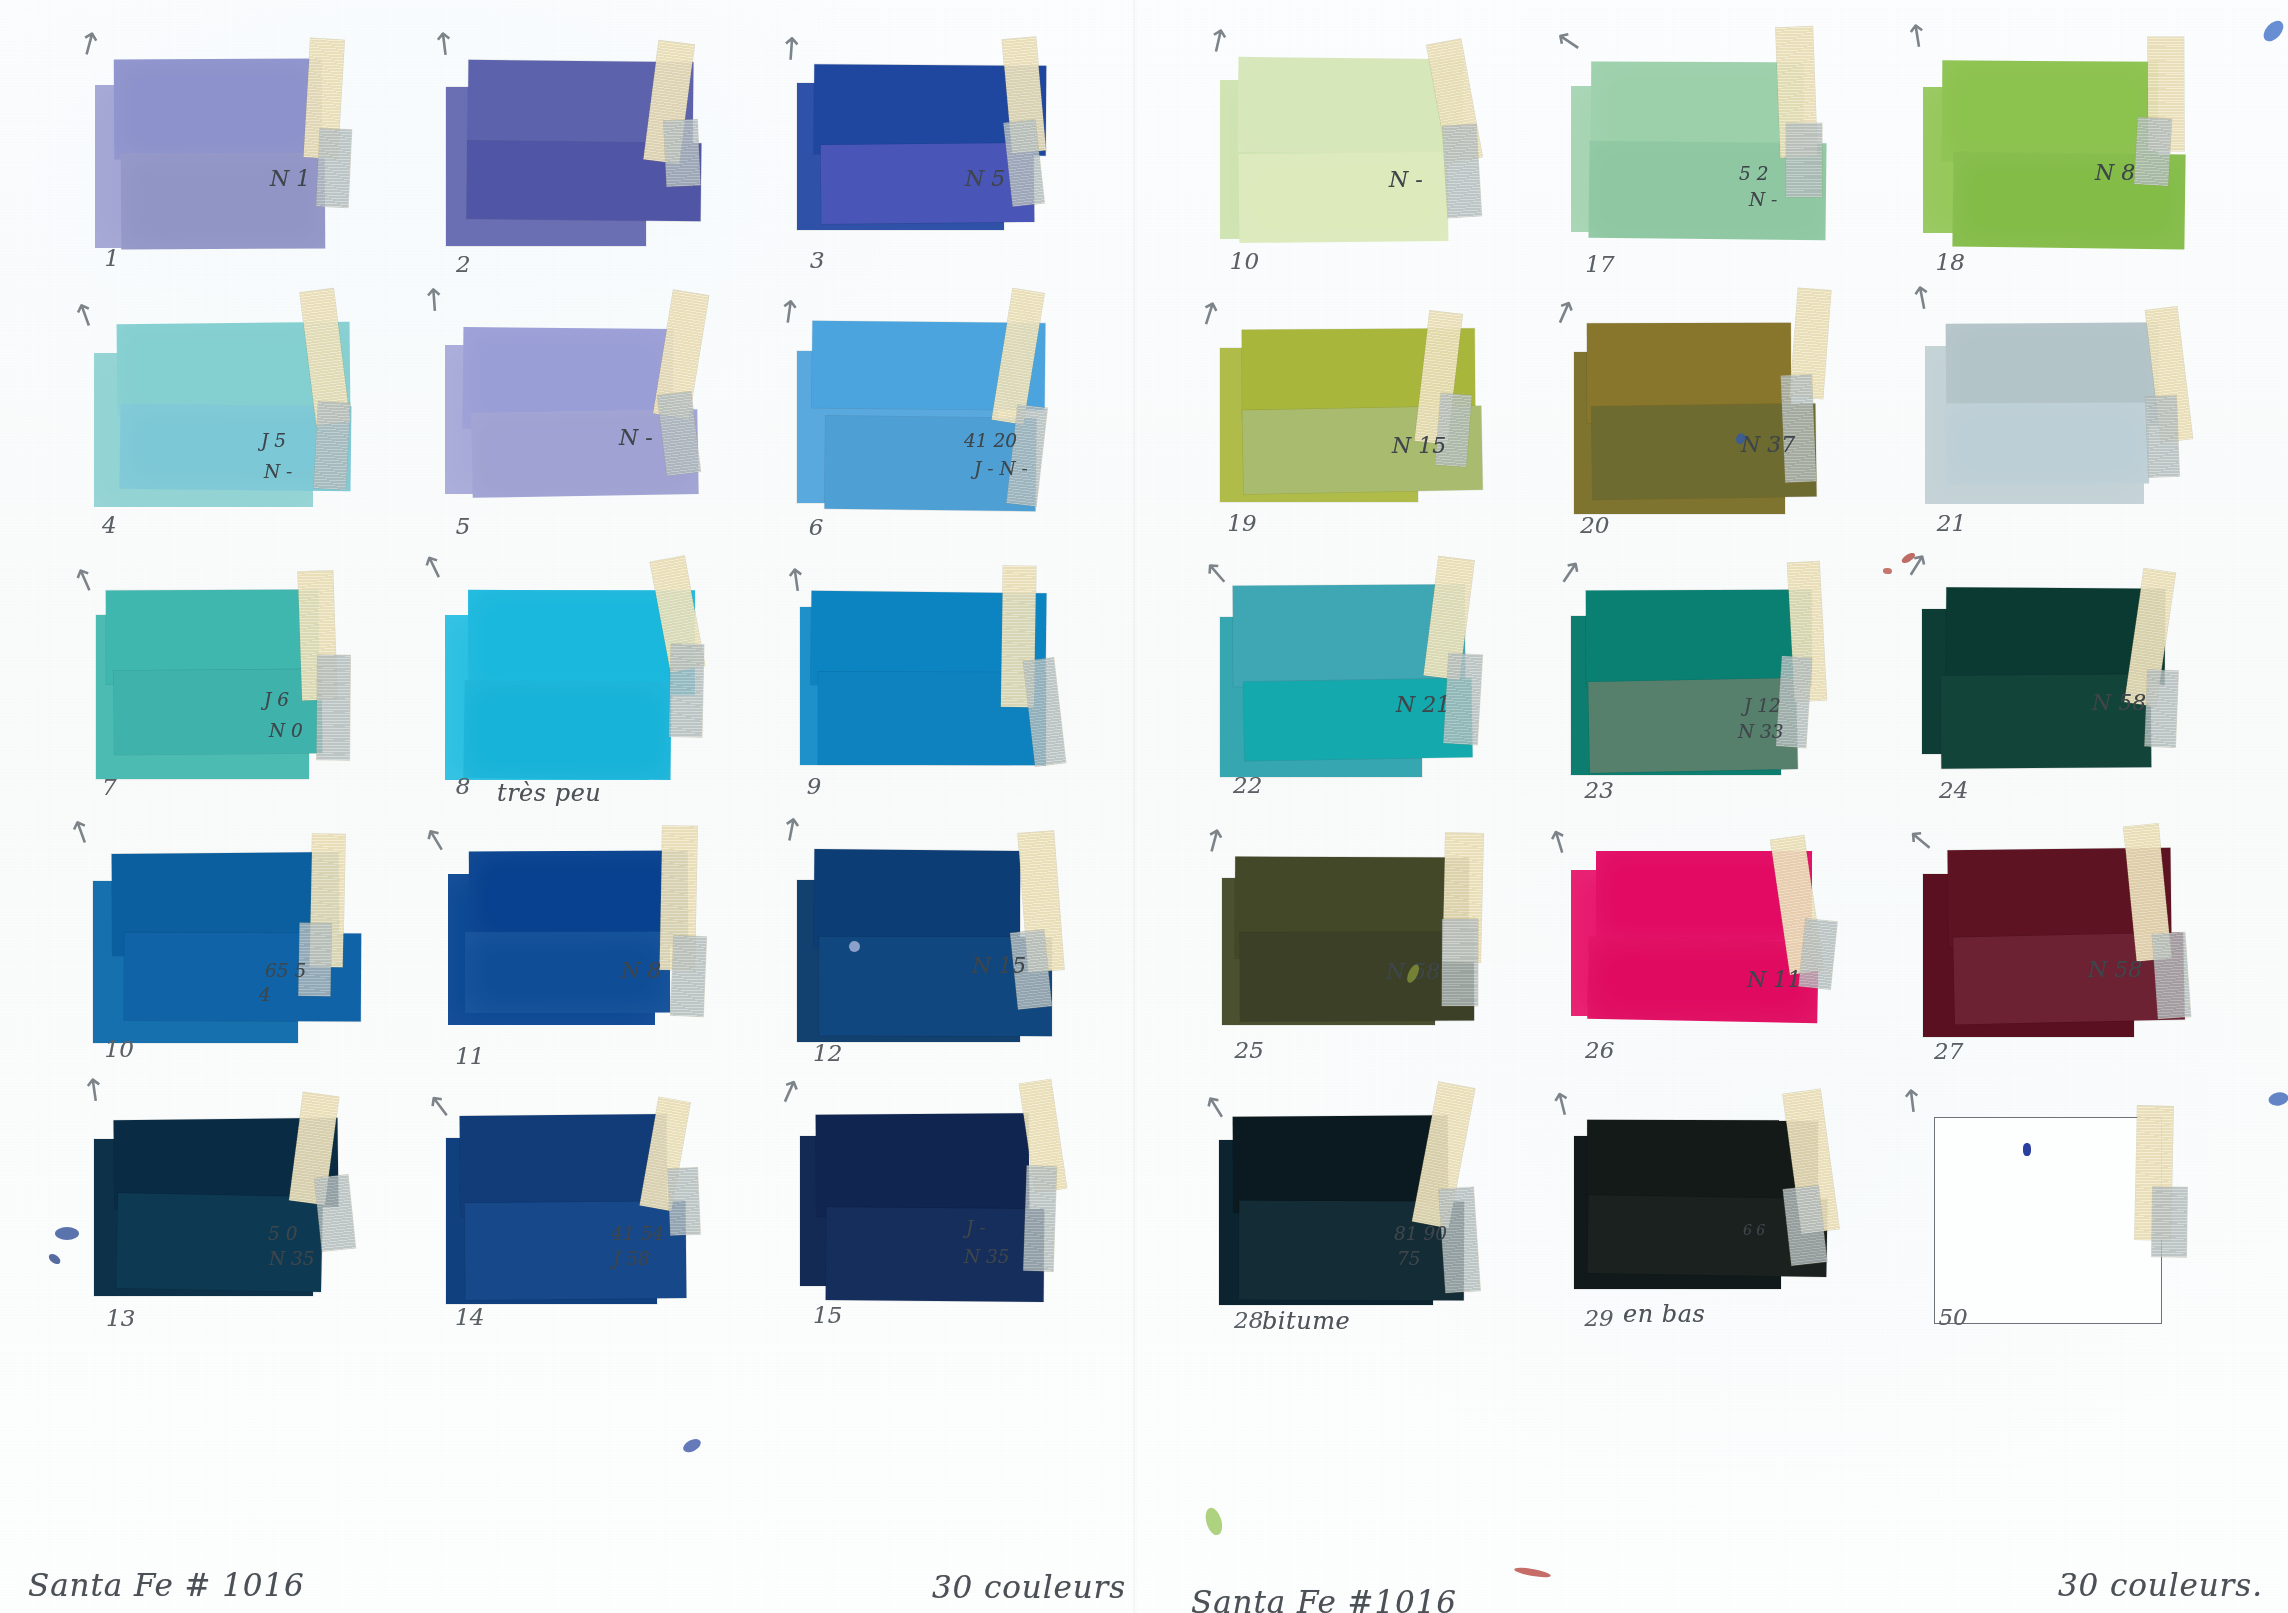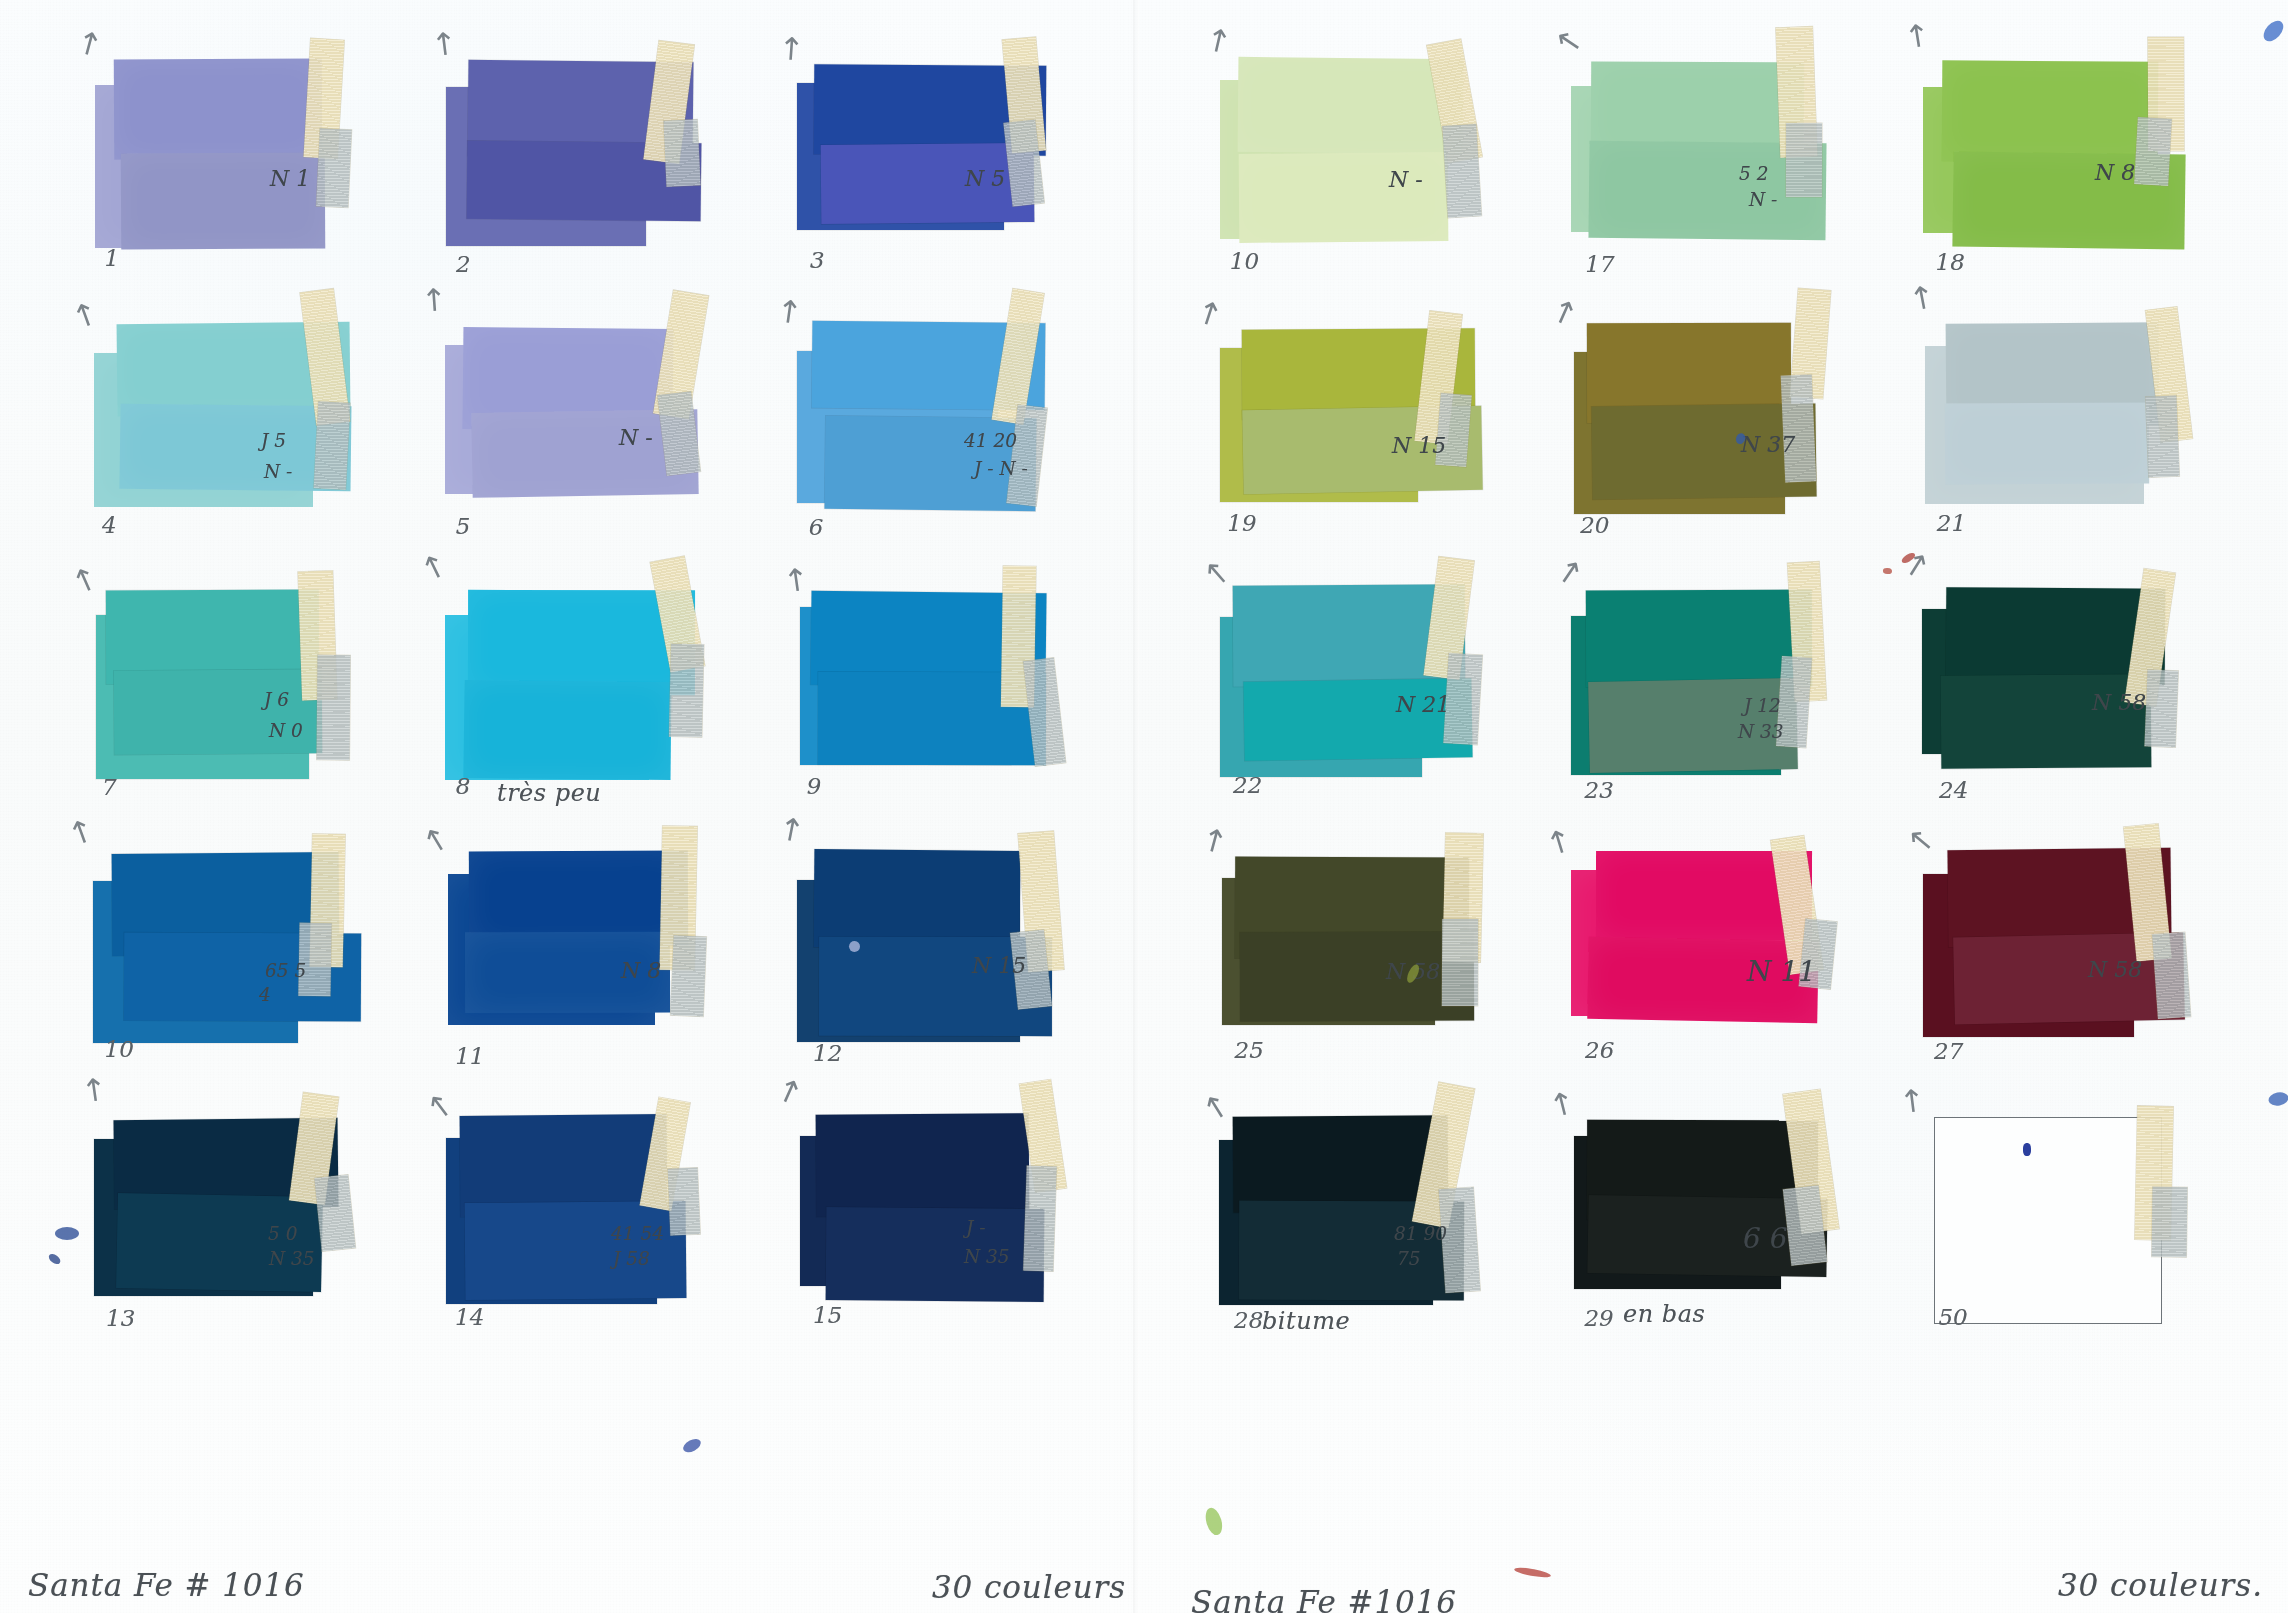--- a/index.html
+++ b/index.html
@@ -317,21 +317,21 @@
         <div class="code" style="left: 168px; top: 139px; font-size: 22px;">N 58</div>
         <div class="num" style="left: 16.6px; top: 217px;">25</div>
       </div>
       <div class="cell" style="left: 1571px; top: 820px; width: 332px; height: 249px;">
         <div class="chip smooth edge" style="background: rgb(232, 26, 110); left: -0.3px; top: 50px; width: 217px; height: 146px;"></div>
         <div class="chip smooth edge" style="background: rgb(226, 10, 99); left: 25px; top: 31px; width: 216px; height: 89px; transform: rotate(0.05deg);"></div>
         <div class="chip smooth edge" style="background: rgb(224, 11, 96); left: 17.4px; top: 119px; width: 230px; height: 82px; transform: rotate(1.1deg);"></div>
         <div class="tape" style="left: 209px; top: 17px; width: 34px; height: 136px; transform: rotate(-8.32deg);"></div>
         <div class="tape grey" style="left: 231px; top: 100px; width: 32px; height: 68px; transform: rotate(5.78deg);"></div>
         <div class="arrow" style="left: -24px; top: 7.3px; transform: rotate(118deg);">↙</div>
-        <div class="code" style="left: 176px; top: 135px; font-size: 28px;">N 11</div>
+        <div class="code" style="left: 176px; top: 147px; font-size: 22px;">N 11</div>
         <div class="num" style="left: 14px; top: 217px;">26</div>
       </div>
       <div class="cell" style="left: 1923px; top: 820px; width: 332px; height: 249px;">
         <div class="chip tex edge" style="background: rgb(90, 16, 32); left: -0.1px; top: 54px; width: 211px; height: 163px;"></div>
         <div class="chip tex edge" style="background: rgb(93, 19, 34); left: 25px; top: 29px; width: 223px; height: 97px; transform: rotate(-0.66deg);"></div>
         <div class="chip tex edge" style="background: rgb(109, 34, 52); left: 31px; top: 115px; width: 230px; height: 87px; transform: rotate(-1.21deg);"></div>
         <div class="tape" style="left: 207px; top: 5px; width: 35px; height: 135px; transform: rotate(-5.66deg);"></div>
         <div class="tape grey" style="left: 232px; top: 113px; width: 33px; height: 85px; transform: rotate(-4deg);"></div>
         <div class="arrow" style="left: -14.5px; top: 5px; transform: rotate(85deg);">↙</div>
         <div class="code" style="left: 165px; top: 137px; font-size: 22px;">N 58</div>
@@ -349,21 +349,21 @@
         <div class="num" style="left: 16px; top: 223px;">28</div>
         <div class="pen" style="left: 44px; top: 223px; font-size: 24px;">bitume</div>
       </div>
       <div class="cell" style="left: 1571px; top: 1084px; width: 332px; height: 249px;">
         <div class="chip tex edge" style="background: rgb(18, 25, 26); left: 2.7px; top: 52px; width: 207px; height: 153px;"></div>
         <div class="chip tex edge" style="background: rgb(20, 26, 24); left: 16px; top: 36px; width: 231px; height: 100px; transform: rotate(0.18deg);"></div>
         <div class="chip tex edge" style="background: rgb(27, 33, 31); left: 17px; top: 113px; width: 239px; height: 78px; transform: rotate(0.99deg);"></div>
         <div class="tape" style="left: 221px; top: 7.2px; width: 38px; height: 141px; transform: rotate(-7.73deg);"></div>
         <div class="tape grey" style="left: 216px; top: 103px; width: 36px; height: 77px; transform: rotate(-6.46deg);"></div>
         <div class="arrow" style="left: -20.7px; top: 4.8px; transform: rotate(121deg);">↙</div>
-        <div class="code" style="left: 172px; top: 138px; font-size: 28px;">6  6</div>
+        <div class="code" style="left: 172px; top: 138px; font-size: 14px;">6  6</div>
         <div class="num" style="left: 13.4px; top: 221px;">29</div>
         <div class="pen" style="left: 52px; top: 216px; font-size: 24px;">en bas</div>
       </div>
       <div class="cell" style="left: 1923px; top: 1084px; width: 332px; height: 249px;">
         <div class="empty-box" style="left: 11px; top: 33px; width: 226px; height: 205px;"></div>
         <div class="speck" style="left: 100px; top: 59px; width: 8.3px; height: 13px; background: rgb(43, 63, 158); border-radius: 40%;"></div>
         <div class="tape" style="left: 213px; top: 22px; width: 36px; height: 134px; transform: rotate(1.22deg);"></div>
         <div class="tape grey" style="left: 229px; top: 103px; width: 35px; height: 70px; transform: rotate(0.81deg);"></div>
         <div class="arrow" style="left: -23px; top: 2px; transform: rotate(128deg);">↙</div>
         <div class="num" style="left: 15.4px; top: 220px;">50</div>

